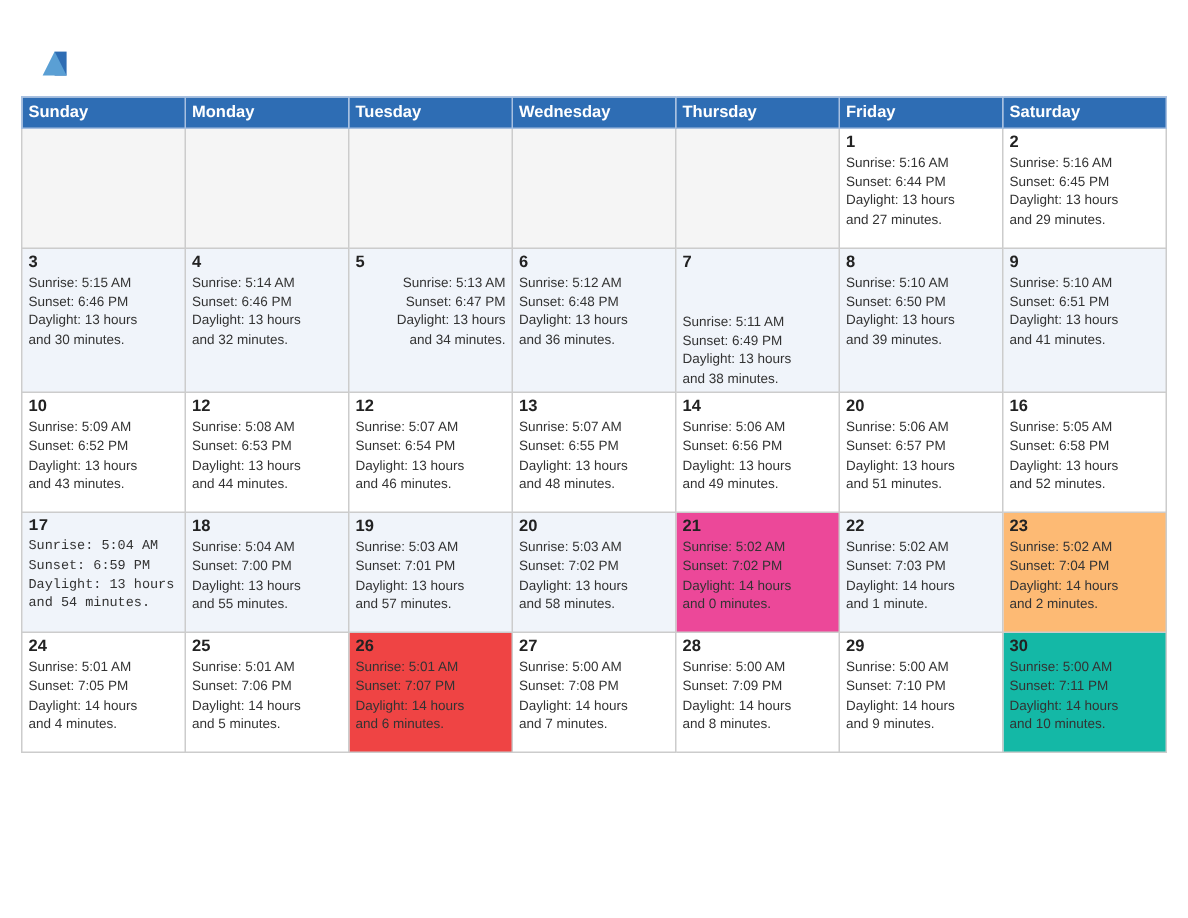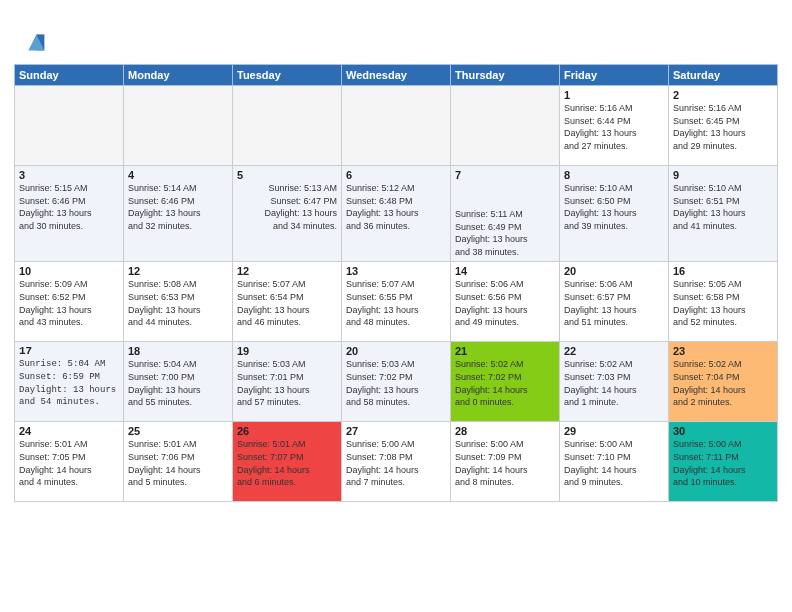--- a/index.html
+++ b/index.html
@@ -274,21 +274,21 @@
 Daylight: 13 hours
 and 57 minutes.</div>
           </td>
           <td style="background: rgb(240, 244, 250);">
             <span class="day-num">20</span>
             <div class="day-info" style="white-space: pre-line;">Sunrise: 5:03 AM
 Sunset: 7:02 PM
 Daylight: 13 hours
 and 58 minutes.</div>
           </td>
-          <td style="background: #84cc16;">
+          <td style="background: #ec4899;">
             <span class="day-num">21</span>
             <div class="day-info" style="white-space: pre-line;">Sunrise: 5:02 AM
 Sunset: 7:02 PM
 Daylight: 14 hours
 and 0 minutes.</div>
           </td>
           <td style="background: rgb(240, 244, 250); margin-top: 43px;">
             <span class="day-num">22</span>
             <div class="day-info" style="white-space: pre-line;">Sunrise: 5:02 AM
 Sunset: 7:03 PM

